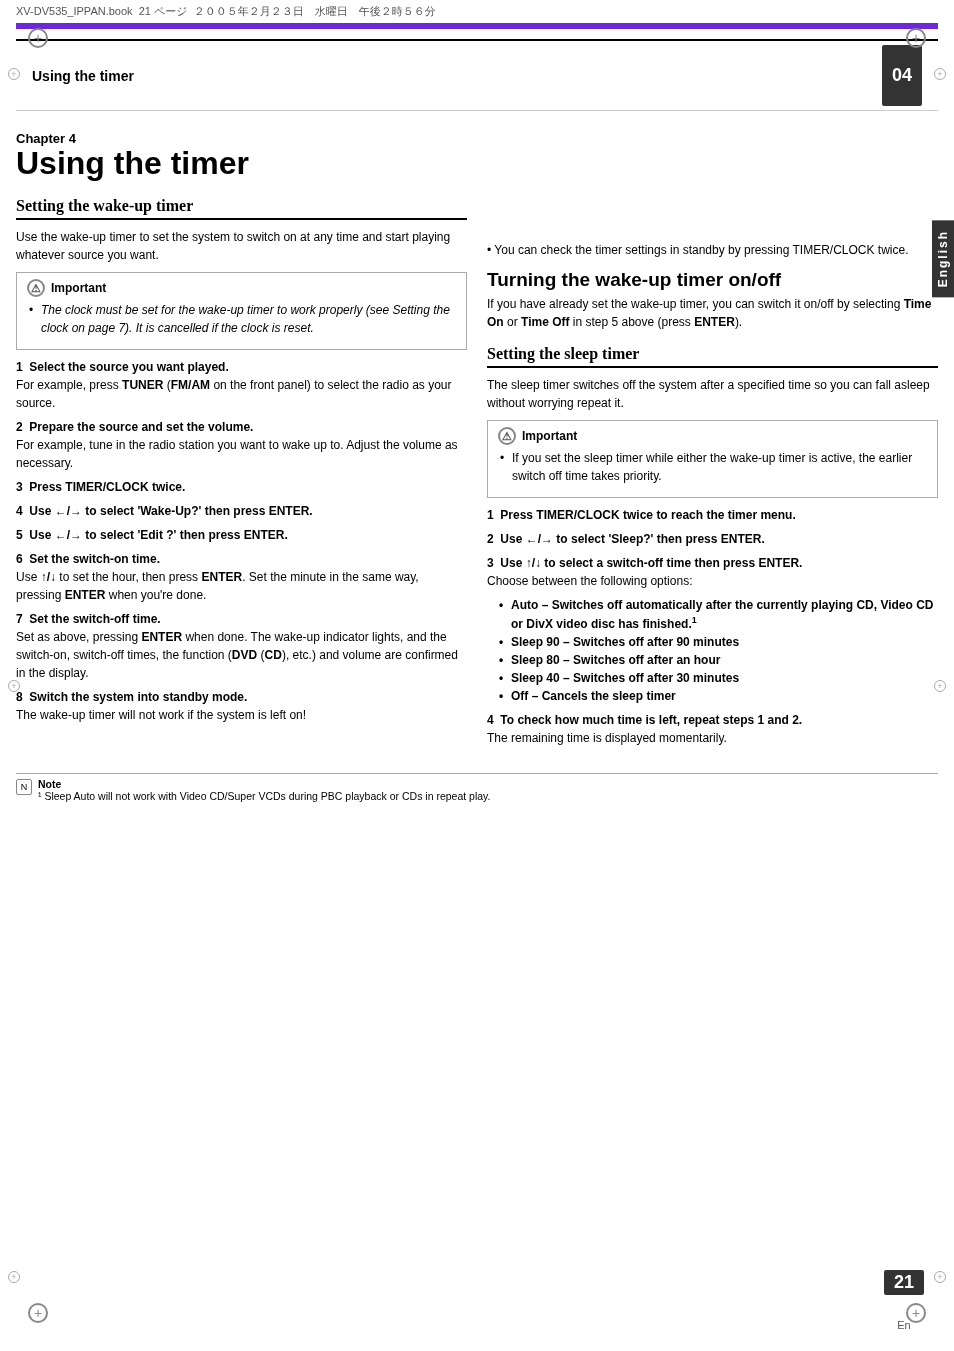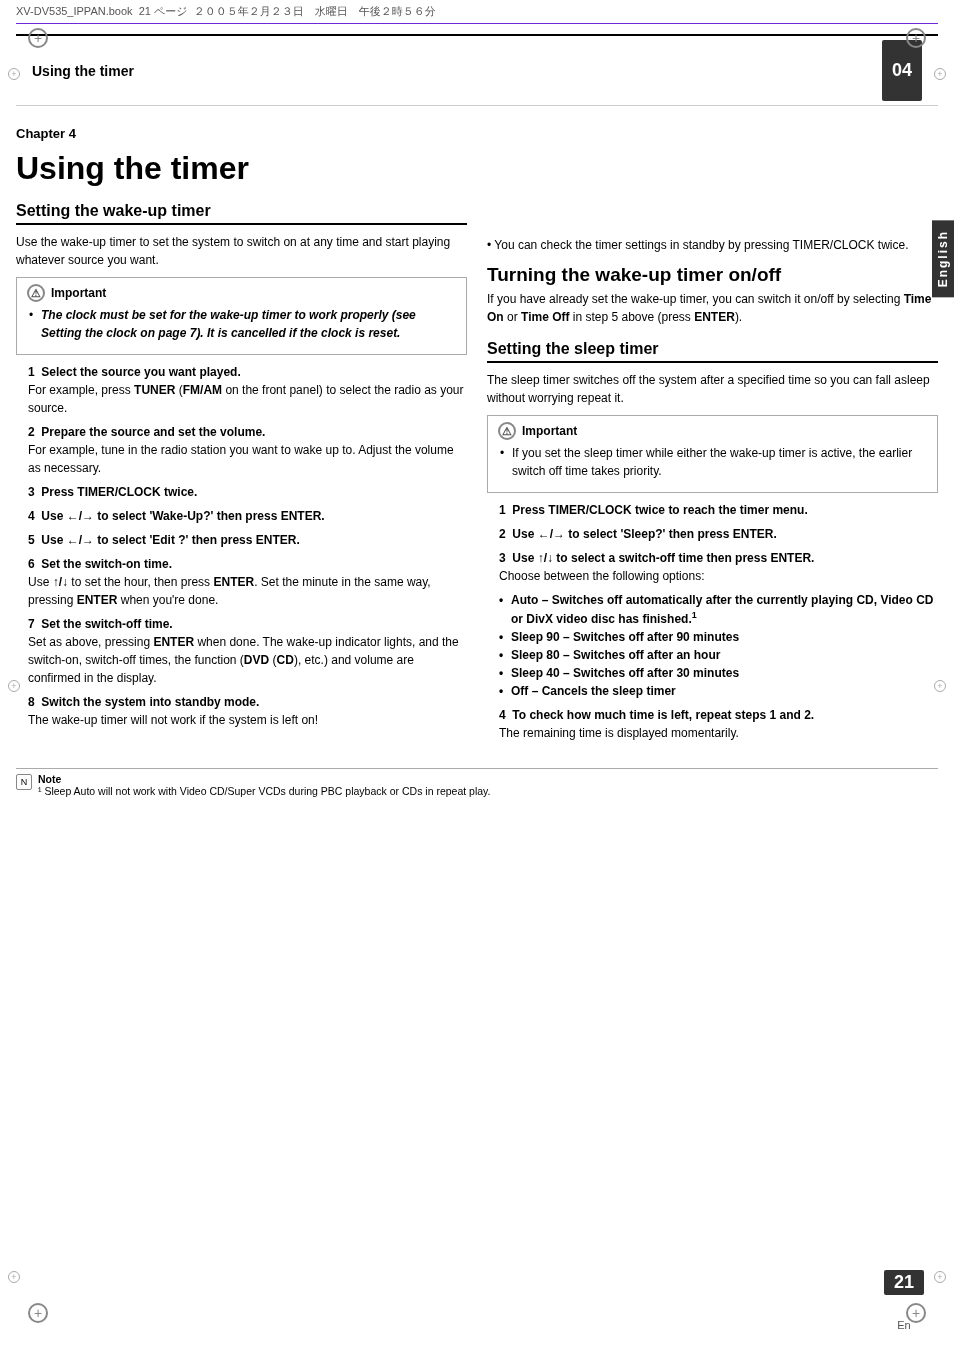--- a/index.html
+++ b/index.html
@@ -34,21 +34,21 @@
       font-weight: bold;
       padding: 20px 10px;
       border-radius: 2px;
     }
 
     
     .meta-line {
       font-size: 11px;
       color: #555;
       margin: 4px 16px;
-      border-bottom: 1px solid #6d28d9;
+      border-bottom: 6px solid #6d28d9;
       padding-bottom: 4px;
     }
 
     
     .content-area {
       display: flex;
       padding: 10px 16px;
       gap: 20px;
     }
 
@@ -77,38 +77,39 @@
       text-orientation: mixed;
       transform: rotate(180deg);
       padding: 10px 4px;
       letter-spacing: 2px;
     }
 
     
     .chapter-label {
       font-size: 13px;
       font-weight: bold;
-      margin-bottom: 10px;
+      margin-bottom: 0;
       margin-top: 10px;
     }
     .chapter-title {
       font-size: 32px;
       font-weight: bold;
       margin-bottom: 16px;
       line-height: 1.1;
     }
 
     
     .section-heading {
       font-size: 16px;
       font-weight: bold;
       border-bottom: 2px solid #000;
       padding-bottom: 3px;
       margin-bottom: 8px;
       margin-top: 14px;
+      font-family: Liberation Serif, serif;
     }
     .subsection-heading {
       font-size: 19px;
       font-weight: bold;
       margin-top: 10px;
       margin-bottom: 4px;
     }
 
     
     .body-text {
@@ -168,21 +169,20 @@
       font-size: 9px;
       flex-shrink: 0;
       margin-top: 1px;
     }
 
     
     .step {
       margin-bottom: 6px;
       font-size: 12px;
       line-height: 1.5;
-      margin-left: 12px;
     }
     .step-num {
       font-weight: bold;
     }
 
     
     .bullet-list {
       list-style: none;
       padding: 0;
       margin: 4px 0 6px 0;
@@ -231,21 +231,21 @@
       border-radius: 50%;
       display: flex;
       align-items: center;
       justify-content: center;
     }
     .corner-mark::after {
       content: "+";
       font-size: 14px;
       color: #888;
     }
-    .italic { font-style: italic; font-weight: bold; }
+    .italic { font-style: italic; }
     sup { font-size: 9px; }
   </style>
 </head>
 <body>
 
 <div class="corner-mark" style="position:absolute;top:28px;left:28px;"></div>
 <div class="corner-mark" style="position:absolute;top:28px;right:28px;"></div>
 <div class="corner-mark" style="position:absolute;bottom:28px;left:28px;"></div>
 <div class="corner-mark" style="position:absolute;bottom:28px;right:28px;"></div>
 

